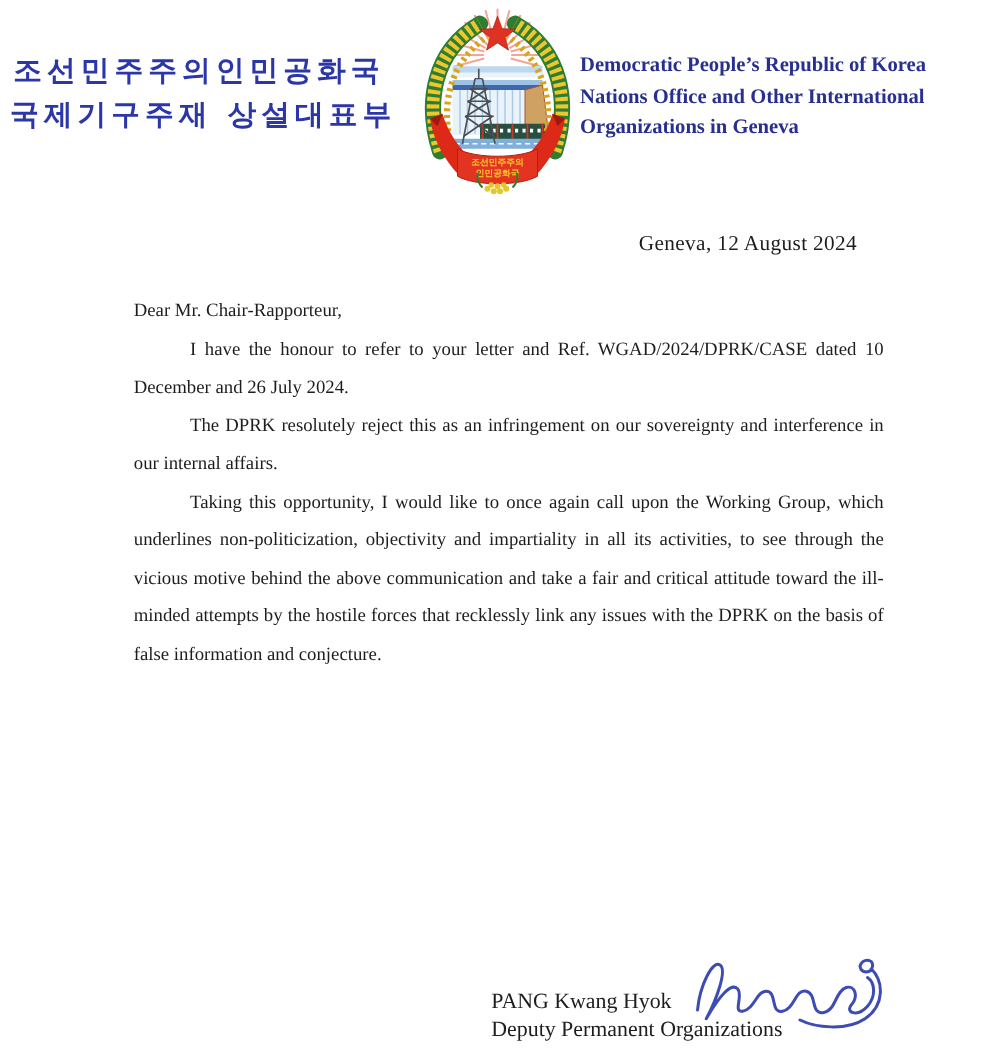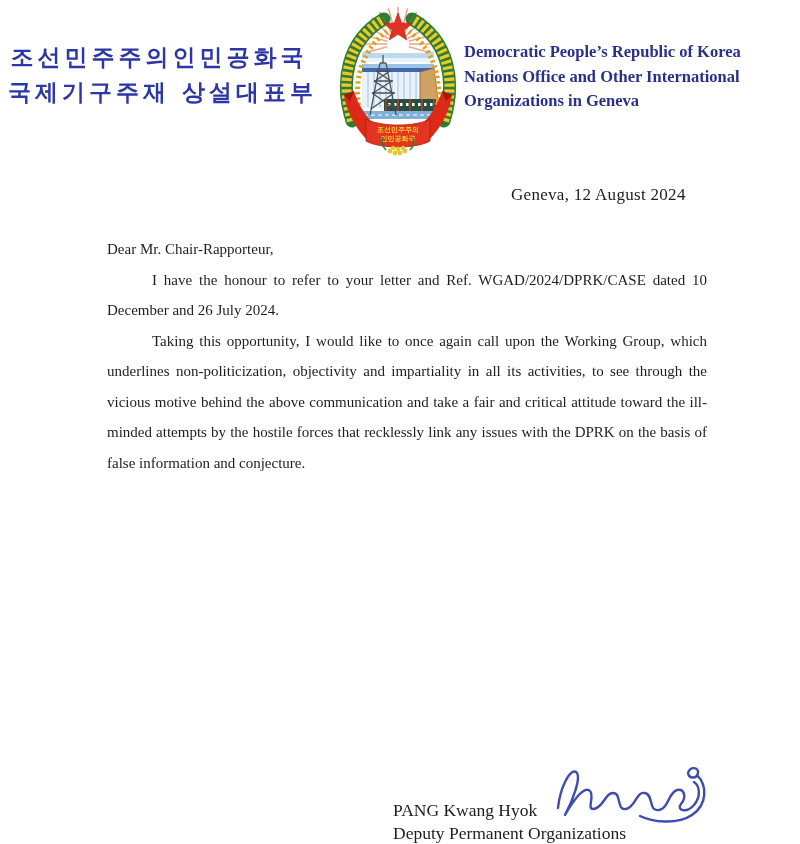--- a/index.html
+++ b/index.html
@@ -63,21 +63,20 @@
   .letter-body p.salutation { text-indent: 0; }
   .signature-svg {
     position: absolute;
     left: 550px; top: 760px;
   }
   .sig-block {
     position: absolute;
     left: 393px; top: 789px;
     font-size: 17.5px;
     line-height: 23px;
-    margin-top: 10px;
   }
   .ribbon-text {
     font-family: "DejaVu Sans", sans-serif;
     font-weight: 700;
     fill: #f7d22e;
   }
 </style>
 </head>
 <body>
 
@@ -194,20 +193,21 @@
     <div>Democratic People’s Republic of Korea</div>
     <div>Nations Office and Other International</div>
     <div>Organizations in Geneva</div>
   </div>
 
   <div class="dateline">Geneva, 12 August 2024</div>
 
   <div class="letter-body">
     <p class="salutation">Dear Mr. Chair-Rapporteur,</p>
     <p>I have the honour to refer to your letter and Ref. WGAD/2024/DPRK/CASE dated 10  December and 26 July 2024.</p>
+    <p>The DPRK resolutely reject this as an infringement on our sovereignty and interference in our internal affairs.</p>
     <p>Taking this opportunity, I would like to once again call upon the Working Group, which underlines non-politicization, objectivity and impartiality in all its activities, to see through the vicious motive behind the above communication and take a fair and critical attitude toward the ill-minded attempts by the hostile forces that recklessly link any issues with the DPRK on the basis of false information and conjecture.</p>
   </div>
 
   <svg class="signature-svg" viewBox="0 0 180 72" width="180" height="72">
     <path d="M8,48 C10,28 20,8 26,12 C32,16 23,40 15,55 C26,36 35,26 40,31 C45,36 36,50 44,49 C54,47 55,33 63,33 C72,33 66,51 76,49 C86,47 86,31 95,33 C104,35 98,52 109,50 C119,48 118,33 127,30 C134,28 137,37 131,44 C126,50 136,54 144,45 C151,37 150,26 144,22 M138,13 C140,6 149,7 148,13 C147,19 139,19 138,13 M147,15 C157,25 158,44 142,55 C127,65 102,62 90,56" stroke="var(--signature-blue)" stroke-width="2.4" fill="none" stroke-linecap="round" stroke-linejoin="round"></path>
   </svg>
 
   <div class="sig-block">
     <div>PANG Kwang Hyok</div>
     <div>Deputy Permanent Organizations</div>

